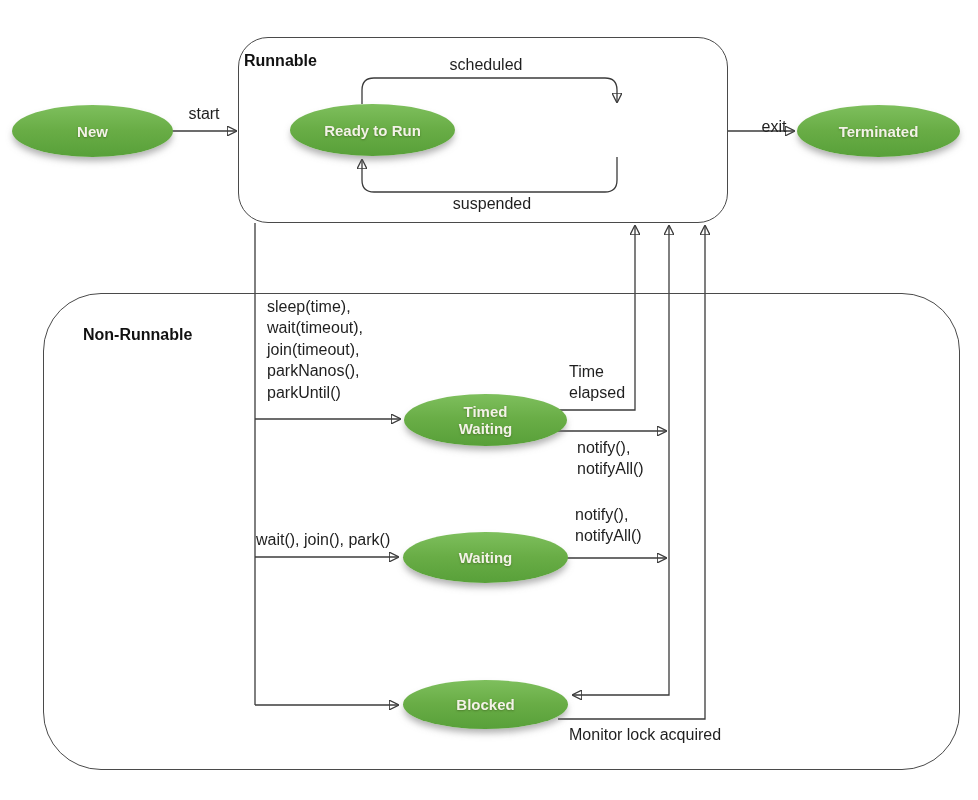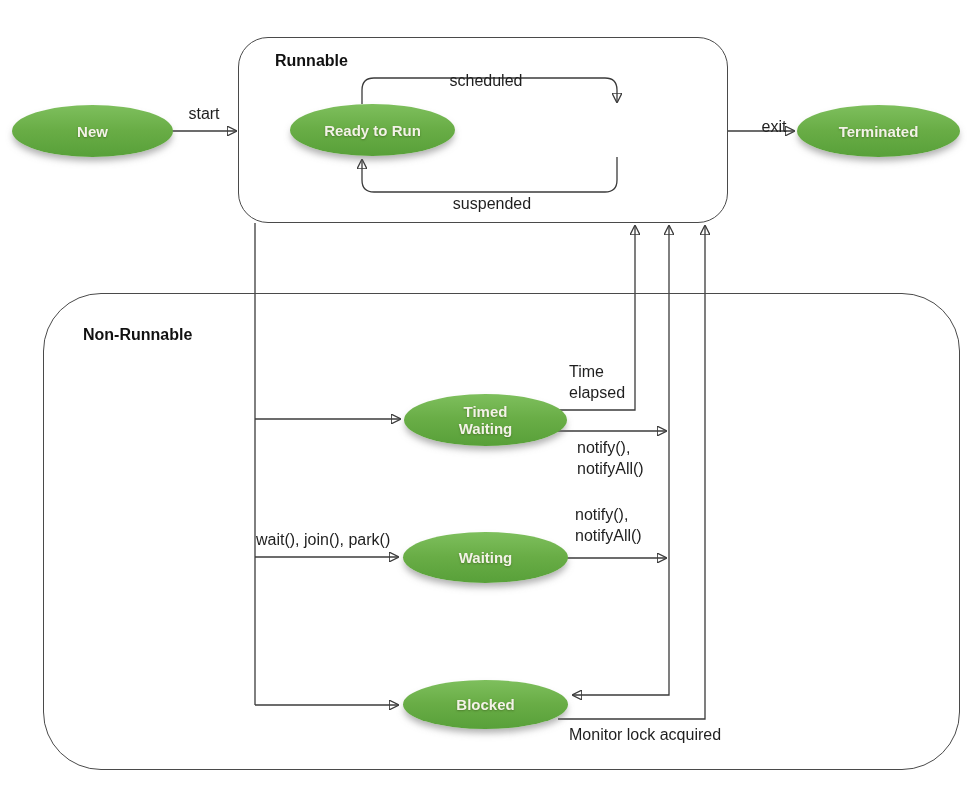--- a/index.html
+++ b/index.html
@@ -123,28 +123,35 @@
     <span>Timed</span>
     <span>Waiting</span>
   </div>
   <div class="state" style="left:403px;top:532px;width:165px;height:51px;">
     <span>Waiting</span>
   </div>
   <div class="state" style="left:403px;top:680px;width:165px;height:49px;">
     <span>Blocked</span>
   </div>
 
-  <div class="lbl bold" style="left:275px;top:51px;">Runnable</div>
+  <div class="lbl bold" style="left:244px;top:51px;">Runnable</div>
   <div class="lbl bold" style="left:83px;top:325px;">Non-Runnable</div>
 
   <div class="lbl center" style="left:184px;top:104px;width:40px;">start</div>
   <div class="lbl center" style="left:743px;top:117px;width:38px;margin-left:12px;">exit</div>
-  <div class="lbl center" style="left:426px;top:71px;width:120px;">scheduled</div>
+  <div class="lbl center" style="left:426px;top:55px;width:120px;">scheduled</div>
   <div class="lbl center" style="left:432px;top:194px;width:120px;">suspended</div>
 
+  <div class="lbl methods" style="left:267px;top:296px;">
+    <span>sleep(time),</span>
+    <span>wait(timeout),</span>
+    <span>join(timeout),</span>
+    <span>parkNanos(),</span>
+    <span>parkUntil()</span>
+  </div>
 
   <div class="lbl two-line" style="left:569px;top:362px;">
     <span>Time</span>
     <span>elapsed</span>
   </div>
 
   <div class="lbl two-line" style="left:577px;top:438px;">
     <span>notify(),</span>
     <span>notifyAll()</span>
   </div>

